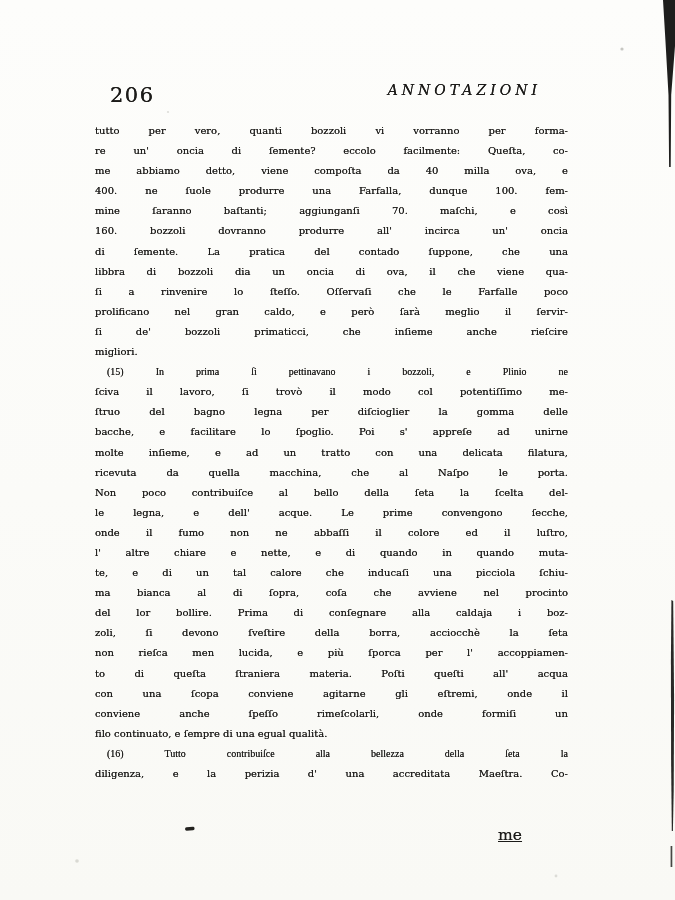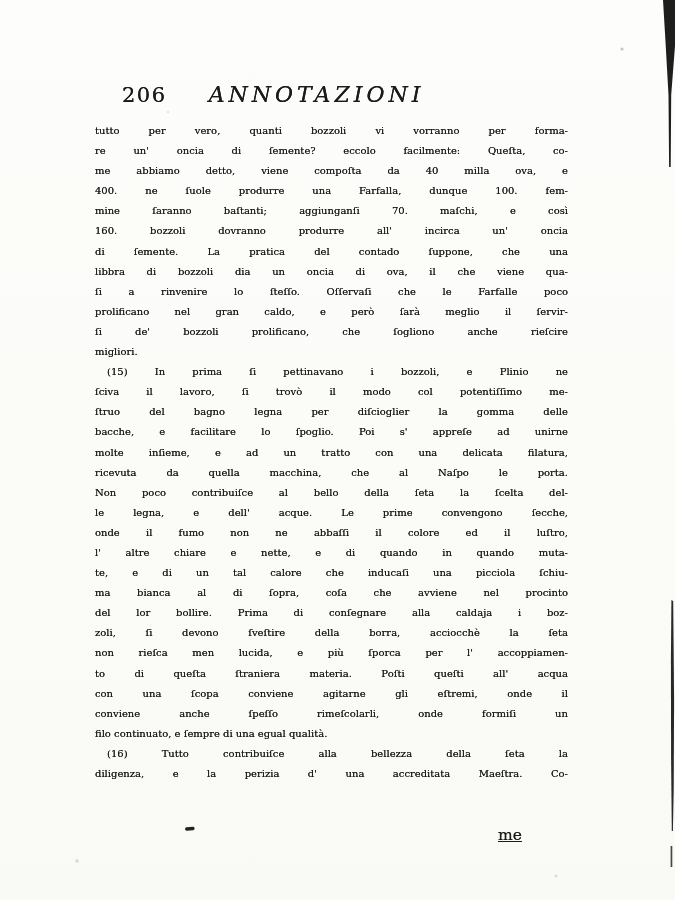--- a/index.html
+++ b/index.html
@@ -15,43 +15,42 @@
     font-family:"DejaVu Serif", serif;
     color:var(--ink);
   }
   .header{
     position:absolute;top:82px;left:95px;width:473px;height:26px;
   }
   .page-number{
     position:absolute;left:15px;top:1px;
     font-size:21px;letter-spacing:1.5px;
     text-shadow:0 0 .5px currentColor;
-    margin-left:12px;
   }
   .running-title{
-    position:absolute;left:0;right:0;top:0;
-    text-align:center;
+    position:absolute;left:0;right:12px;top:0;
+    text-align:right;
     transform:translateX(-15px);
-    font-style:italic;font-size:22px;letter-spacing:4px;
+    font-style:italic;font-size:14px;letter-spacing:4px;
     text-shadow:0 0 .6px currentColor;
     white-space:nowrap;
   }
   .textblock{
     position:absolute;left:95px;top:121px;width:473px;
   }
   .line{
     height:20.1px;line-height:20.1px;
     font-size:10px;
     text-align:justify;
     -moz-text-align-last:justify;
     text-align-last:justify;
     text-shadow:0 0 .45px rgba(25,24,22,.85);
     white-space:nowrap;
   }
-  .line.indent{ text-indent:12px; }
+  .line.indent{ text-indent:12px;font-family:Liberation Serif, serif; }
   .line.pend{ text-align-last:left; -moz-text-align-last:left; }
   .catchword{
     position:absolute;left:498px;top:825px;
     font-size:15.6px;line-height:20px;
     text-shadow:0 0 .45px rgba(25,24,22,.85);
     text-decoration:underline;
   }
   .artifacts{ position:absolute;left:0;top:0; }
 </style>
 </head>
@@ -68,21 +67,21 @@
     <div class="line">tutto per vero, quanti bozzoli vi vorranno per forma-</div>
     <div class="line">re un' oncia di ſemente? eccolo facilmente: Queſta, co-</div>
     <div class="line">me abbiamo detto, viene compoſta da 40 milla ova, e</div>
     <div class="line">400. ne ſuole produrre una Farfalla, dunque 100. fem-</div>
     <div class="line">mine ſaranno baſtanti; aggiunganſi 70. maſchi, e così</div>
     <div class="line">160. bozzoli dovranno produrre all' incirca un' oncia</div>
     <div class="line">di ſemente. La pratica del contado ſuppone, che una</div>
     <div class="line">libbra di bozzoli dia un oncia di ova, il che viene qua-</div>
     <div class="line">ſi a rinvenire lo ſteſſo. Oſſervaſi che le Farfalle poco</div>
     <div class="line">prolificano nel gran caldo, e però ſarà meglio il ſervir-</div>
-    <div class="line">ſi de' bozzoli prolificano, che ſogliono anche rieſcire</div>
+    <div class="line">ſi de' bozzoli primaticci, che inſieme anche rieſcire</div>
     <div class="line pend">migliori.</div>
     <div class="line indent">(15) In prima ſi pettinavano i bozzoli, e Plinio ne</div>
     <div class="line">ſciva il lavoro, ſi trovò il modo col potentiſſimo me-</div>
     <div class="line">ſtruo del bagno legna per diſcioglier la gomma delle</div>
     <div class="line">bacche, e facilitare lo ſpoglio. Poi s' appreſe ad unirne</div>
     <div class="line">molte inſieme, e ad un tratto con una delicata filatura,</div>
     <div class="line">ricevuta da quella macchina, che al Naſpo le porta.</div>
     <div class="line">Non poco contribuiſce al bello della ſeta la ſcelta del-</div>
     <div class="line">le legna, e dell' acque. Le prime convengono ſecche,</div>
     <div class="line">onde il fumo non ne abbaſſi il colore ed il luſtro,</div>

